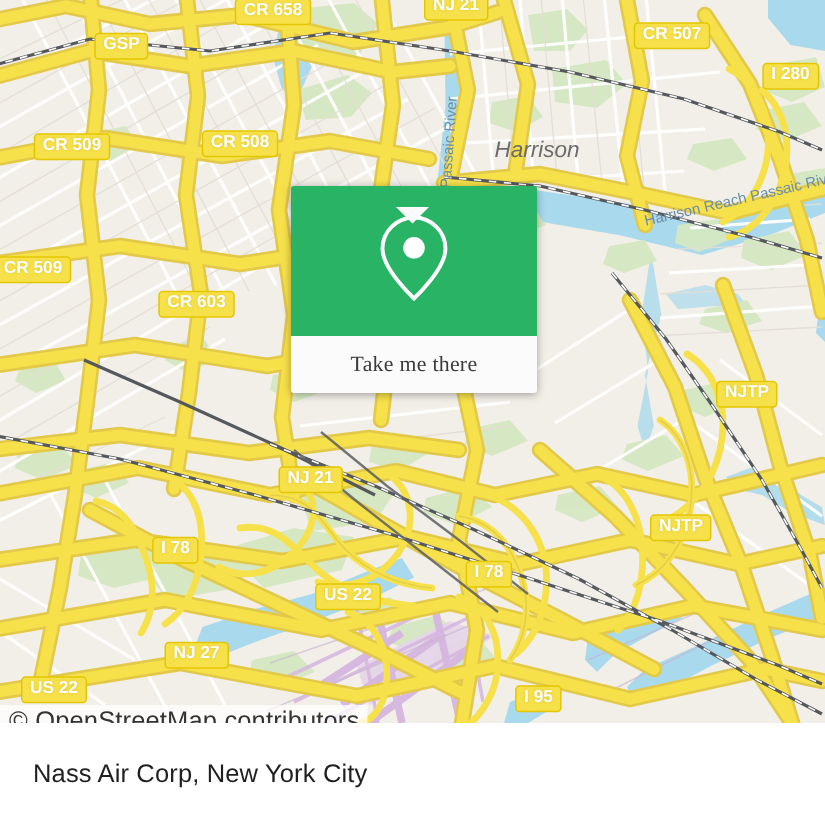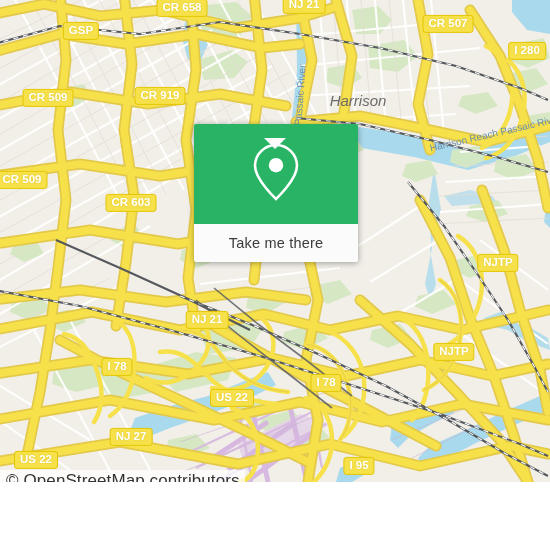--- a/index.html
+++ b/index.html
@@ -33,21 +33,21 @@
     height:100px;background:#28b464;
     border-radius:2px 2px 0 0;
     display:flex;align-items:center;justify-content:center;
   }
   #popup-white{
     height:38px;background:#fbfbfb;
     border-radius:0 0 2px 2px;
     display:flex;align-items:center;justify-content:center;
   }
   #popup-label{
-    font-size:14.5px;color:#3b3b3b;letter-spacing:0.2px;
+    font-size:14.5px;color:#3b3b3b;letter-spacing:0.2px;font-family:Liberation Serif, serif;
   }
   #popup-tail{
     position:absolute;left:50%;top:138px;margin-left:-11px;
     width:0;height:0;
     border-left:11px solid transparent;
     border-right:11px solid transparent;
     border-top:11px solid #fbfbfb;
   }
 
   
@@ -361,21 +361,21 @@
       </g>
     </svg>
 
     <div id="shields-layer">
         <div class="shield" style="left: 182px; top: 8px;">CR 658</div>
         <div class="shield" style="left: 304px; top: 5px;">NJ 21</div>
         <div class="shield" style="left: 424px; top: 24px; margin-left: 24px;">CR 507</div>
         <div class="shield" style="left: 527px; top: 51px;">I 280</div>
         <div class="shield" style="left: 41px; top: 31px; margin-left: 40px;">GSP</div>
         <div class="shield" style="left: 48px; top: 98px;">CR 509</div>
-        <div class="shield" style="left: 160px; top: 96px;">CR 919</div>
+        <div class="shield" style="left: 160px; top: 96px;">CR 508</div>
         <div class="shield" style="left: 22px; top: 180px;">CR 509</div>
         <div class="shield" style="left: 131px; top: 203px;">CR 603</div>
         <div class="shield" style="left: 207px; top: 320px;">NJ 21</div>
         <div class="shield" style="left: 498px; top: 263px;">NJTP</div>
         <div class="shield" style="left: 454px; top: 352px;">NJTP</div>
         <div class="shield" style="left: 117px; top: 367px;">I 78</div>
         <div class="shield" style="left: 232px; top: 398px;">US 22</div>
         <div class="shield" style="left: 326px; top: 383px;">I 78</div>
         <div class="shield" style="left: 131px; top: 437px;">NJ 27</div>
         <div class="shield" style="left: 36px; top: 460px;">US 22</div>
@@ -401,15 +401,16 @@
         </svg>
       </span>
     </div>
     <div id="popup-white">
       <span id="popup-label">Take me there</span>
     </div>
   </div>
   <div id="popup-tail"></div>
 
   <div id="footer">
+    <div id="footer-title">Nass Air Corp, New York City</div>
   </div>
 
 </div>
 
 </body></html>

